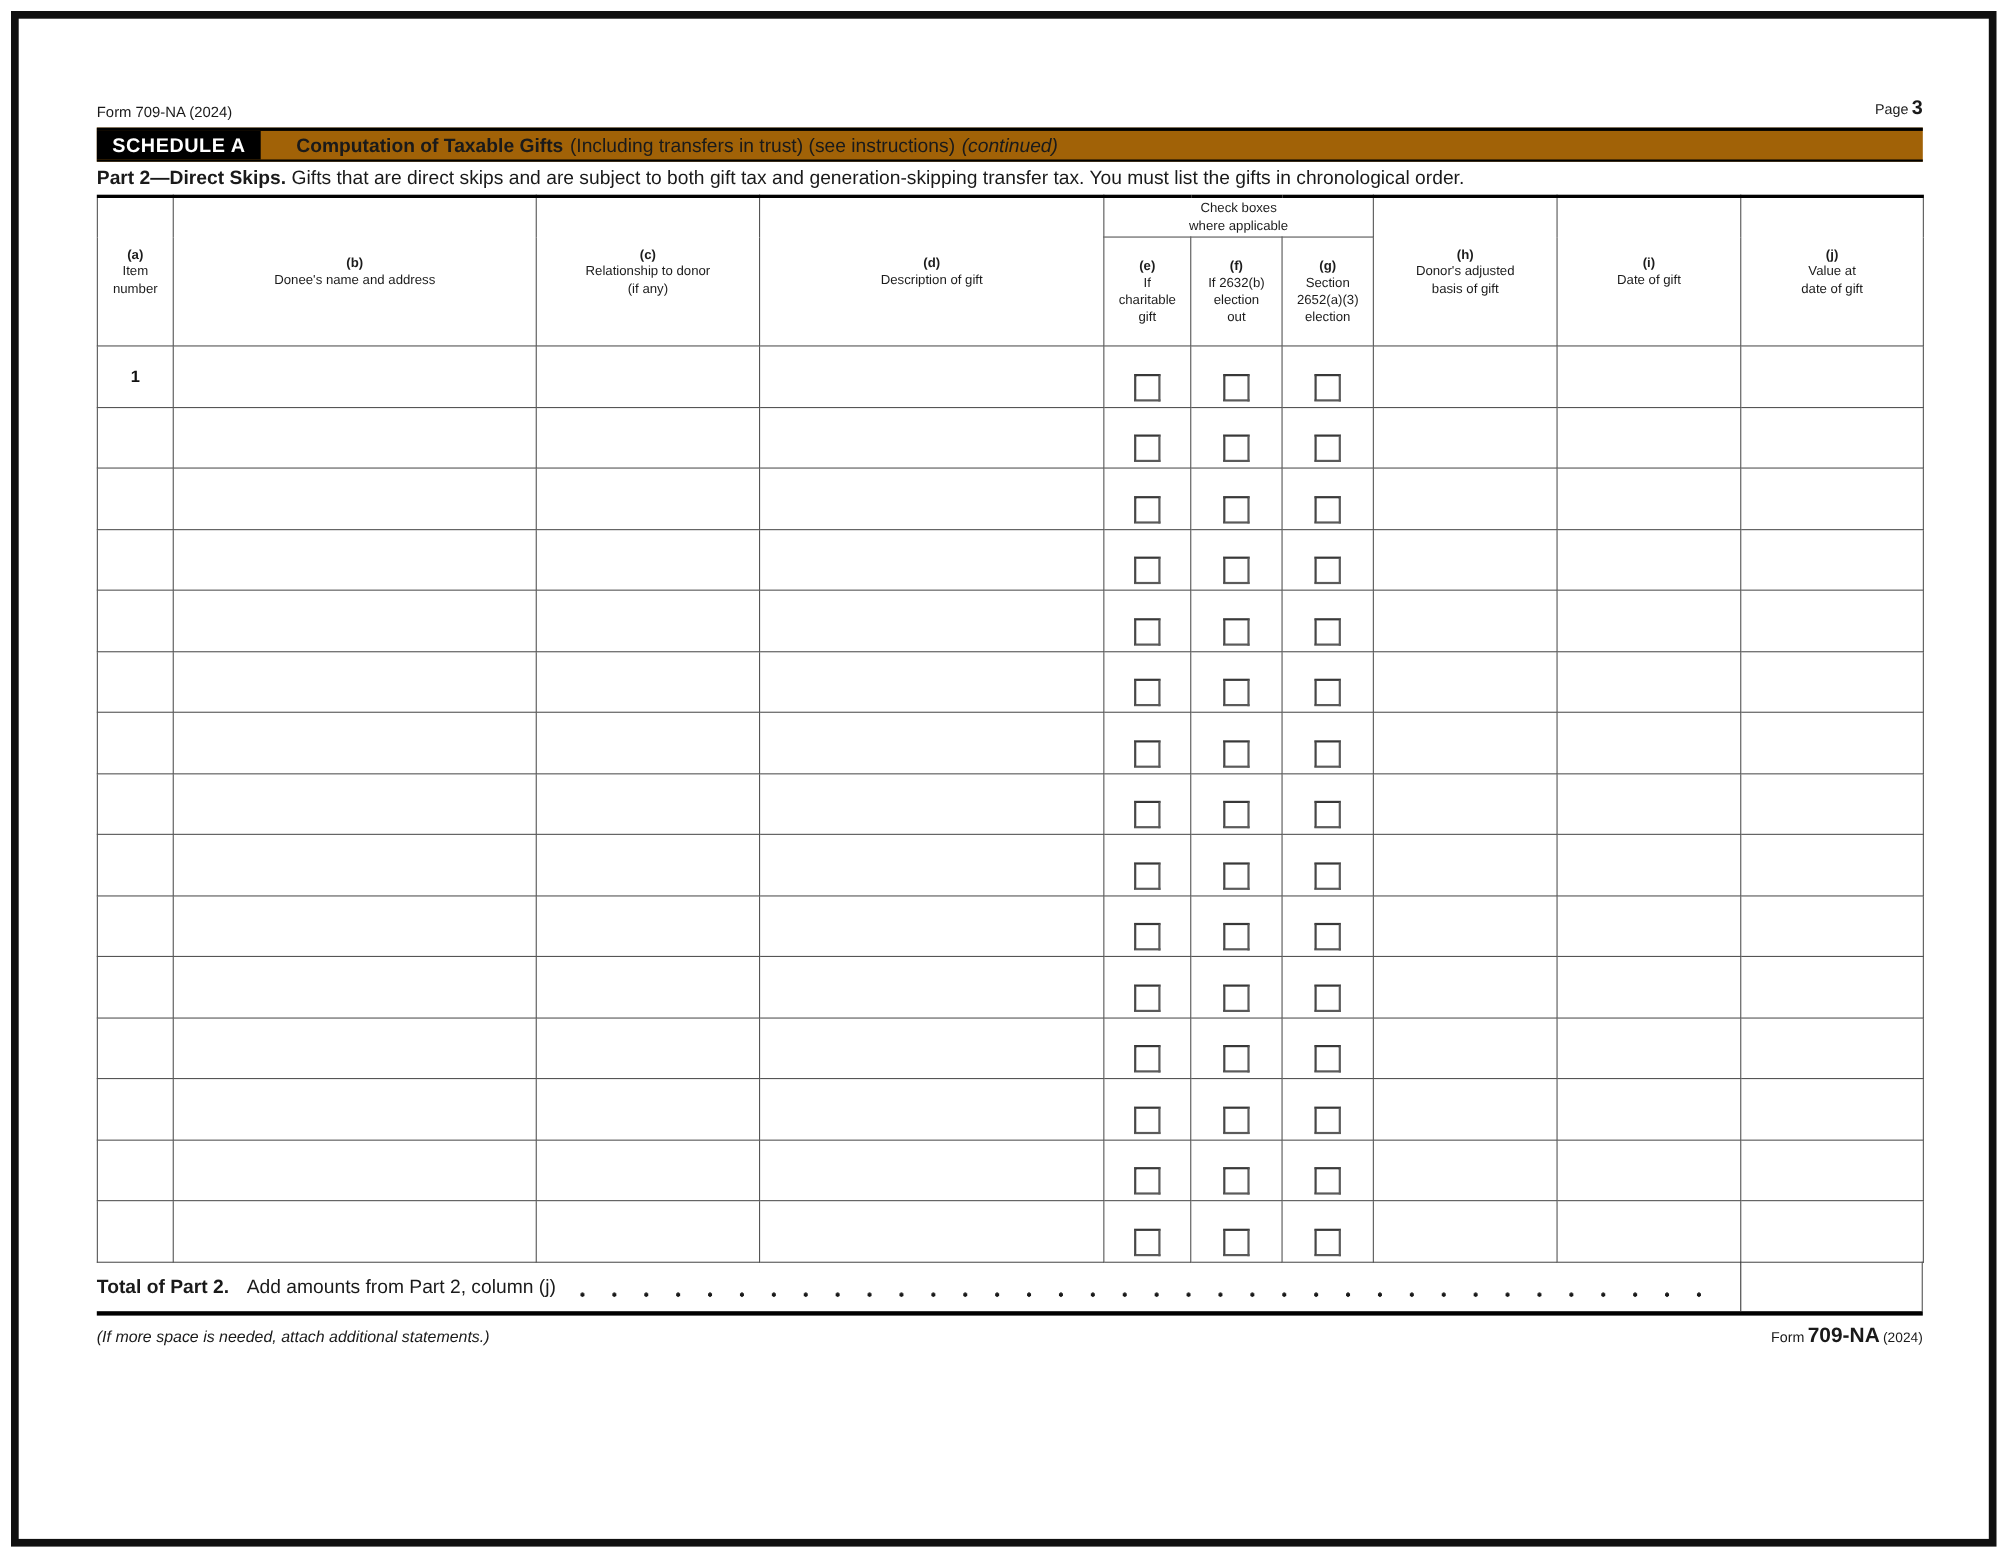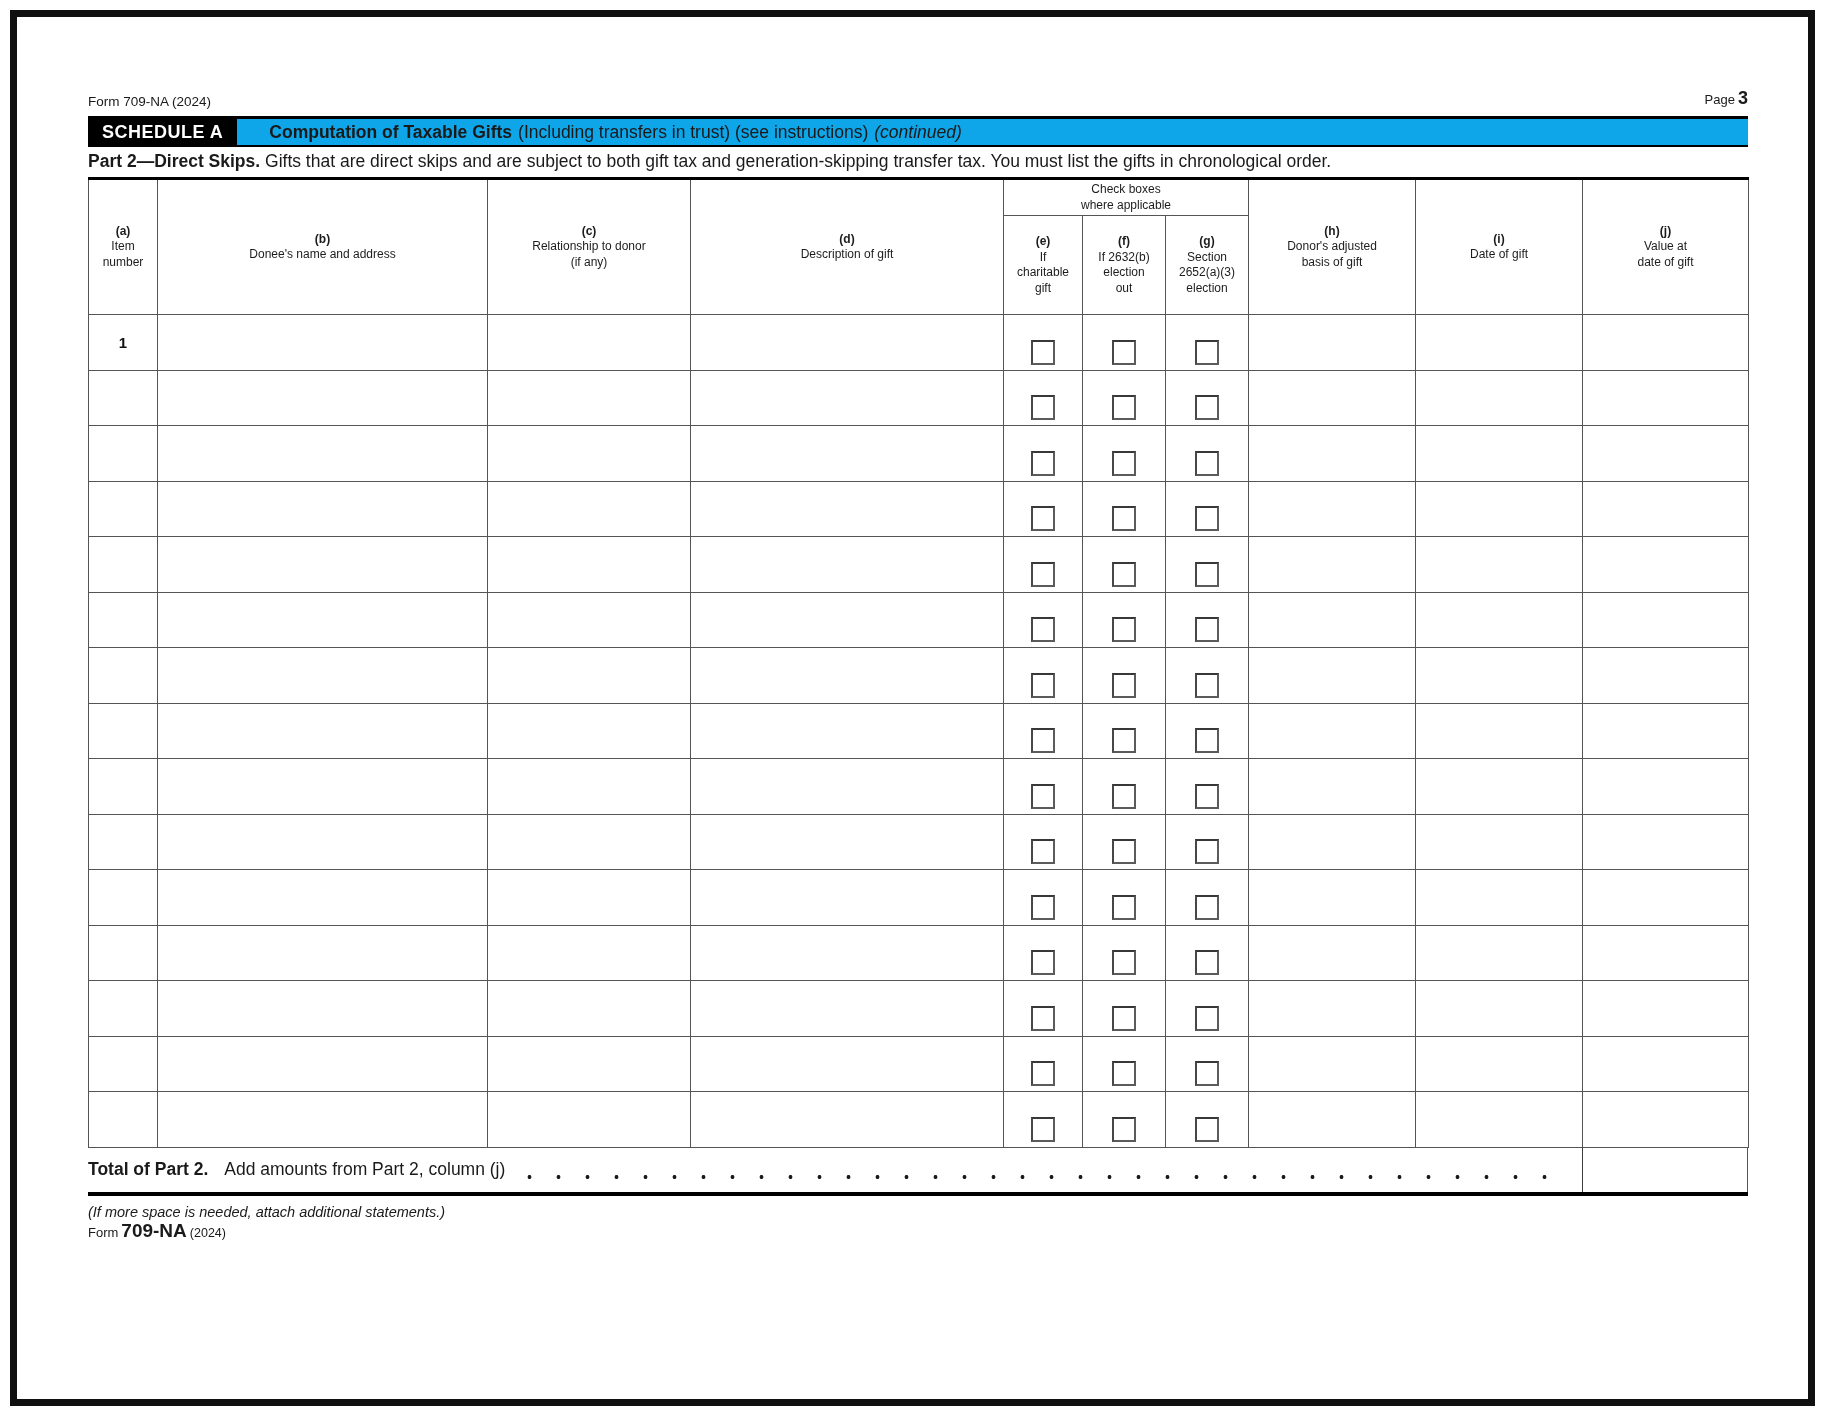--- a/index.html
+++ b/index.html
@@ -23,21 +23,21 @@
     display:flex; justify-content:space-between; align-items:flex-end;
     font-size:13.5px;
   }
   .pageno { font-size:13px; }
   .pageno .num { font-size:18px; font-weight:bold; margin-left:3px; }
 
   
   .schedbar {
     position:absolute; left:88px; right:81px; top:116px; height:31px;
     border-top:3px solid #000; border-bottom:2px solid #000;
-    display:flex; align-items:stretch; background:#0ea5e9;
+    display:flex; align-items:stretch; background:#a16207;
   }
   .badge {
     background:#000; color:#fff; font-weight:bold; font-size:18px;
     display:flex; align-items:center; padding:0 14px; letter-spacing:.5px;
   }
   .schedtitle {
     display:flex; align-items:center; margin-left:32px; font-size:17.5px; gap:6px; white-space:nowrap;
   }
 
   
@@ -87,21 +87,21 @@
     background-position:left bottom 12px;
   }
   .totalcell {
     position:absolute; right:0; top:0; height:100%; width:166px;
     border-left:1.5px solid #3d3d3d; border-right:1px solid #555;
   }
 
   
   .footer {
     position:absolute; left:88px; right:81px; top:1204px;
-    display:flex; justify-content:space-between; align-items:baseline;flex-direction:column;
+    display:flex; justify-content:space-between; align-items:baseline;
   }
   .note { font-style:italic; font-size:14.5px; }
   .formsig { font-size:13px; white-space:nowrap; }
   .formsig .fnum { font-size:19px; font-weight:bold; margin:0 3px; }
   .formsig .fyr { font-size:12.5px; }
 </style>
 </head>
 <body>
 
 <div class="frame"></div>

